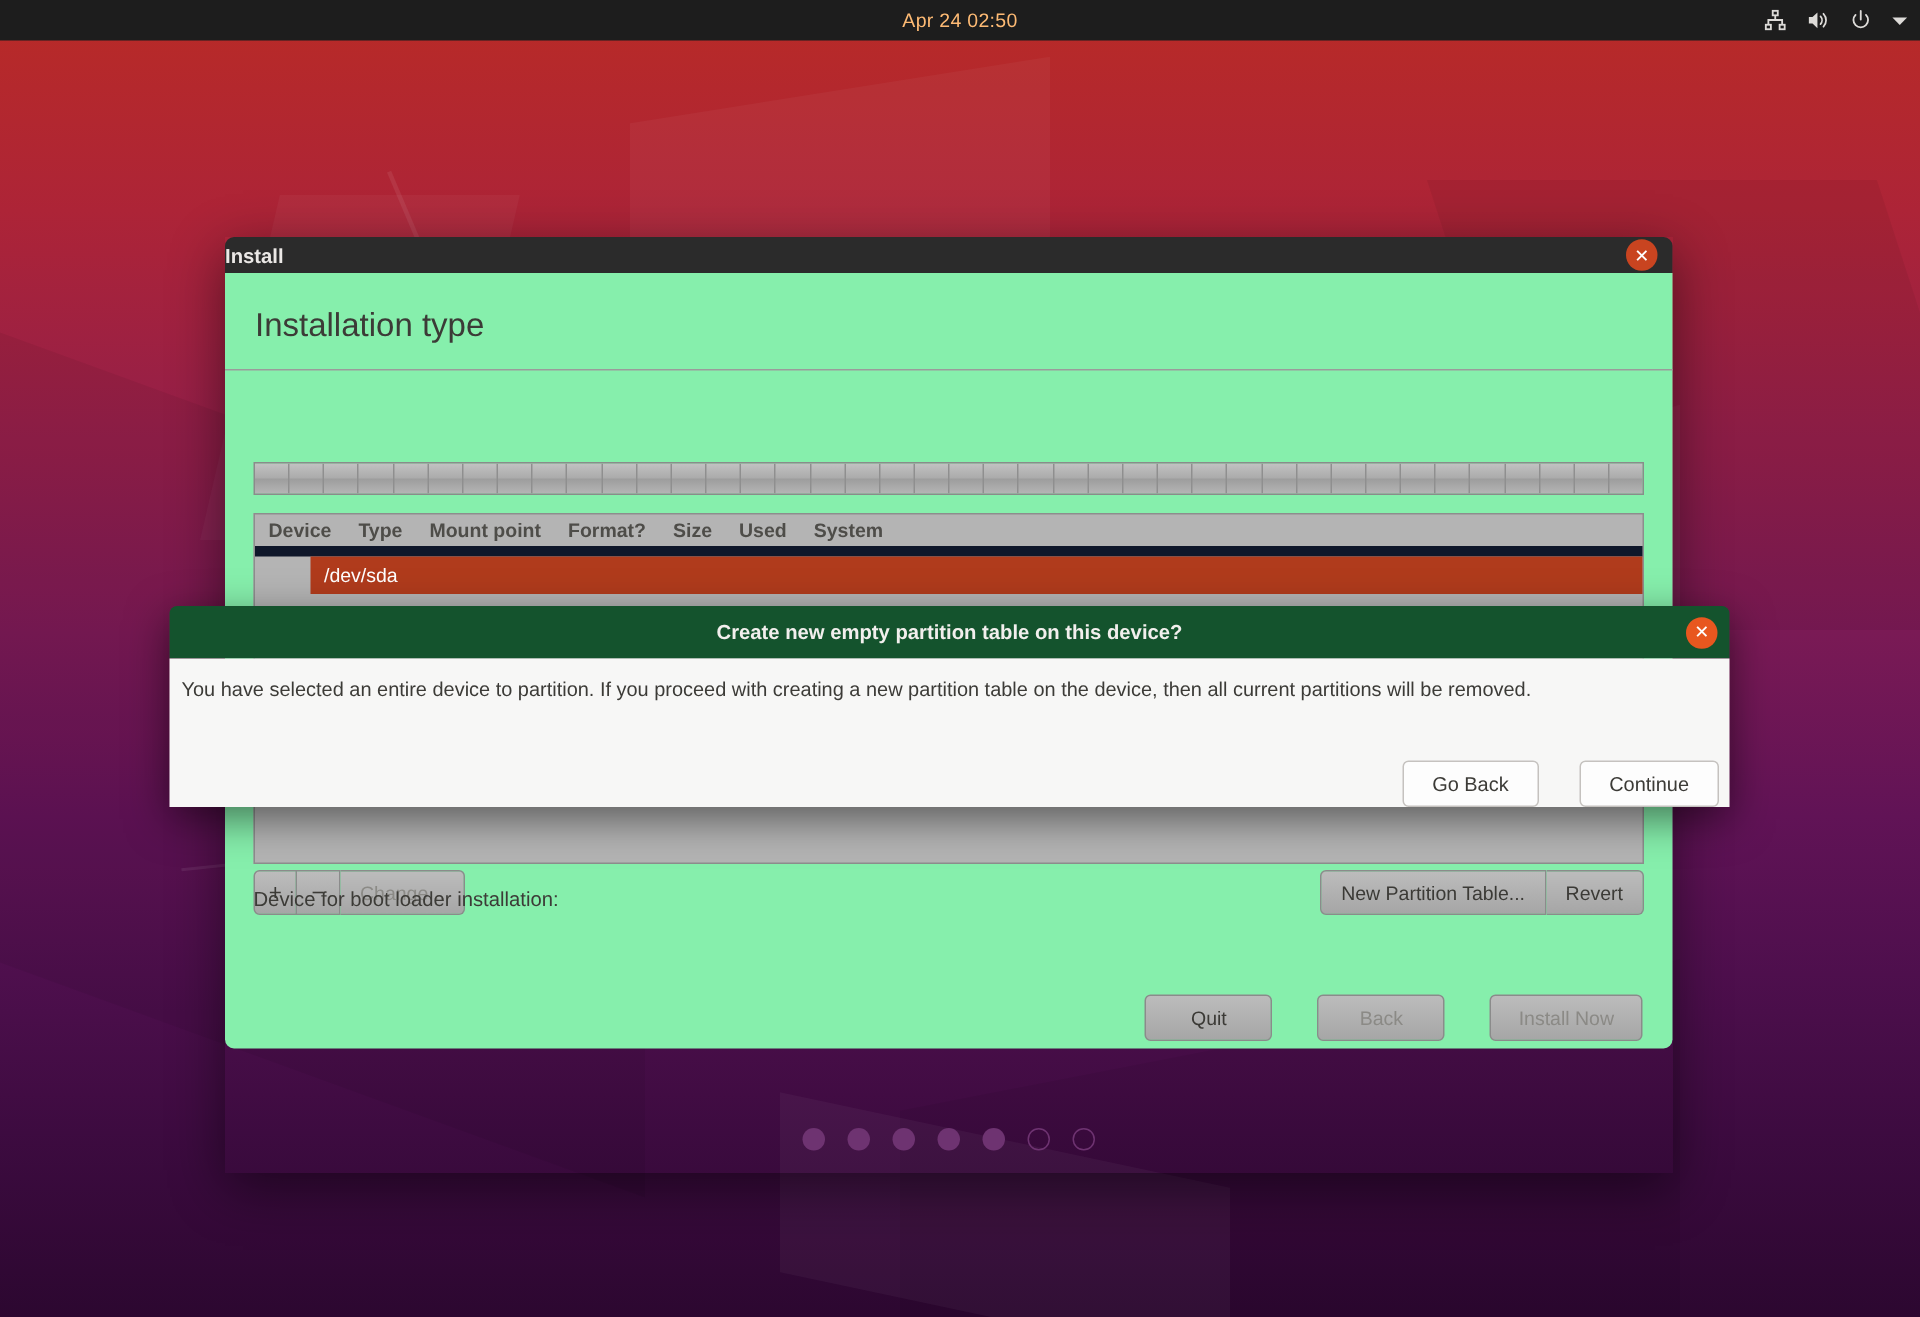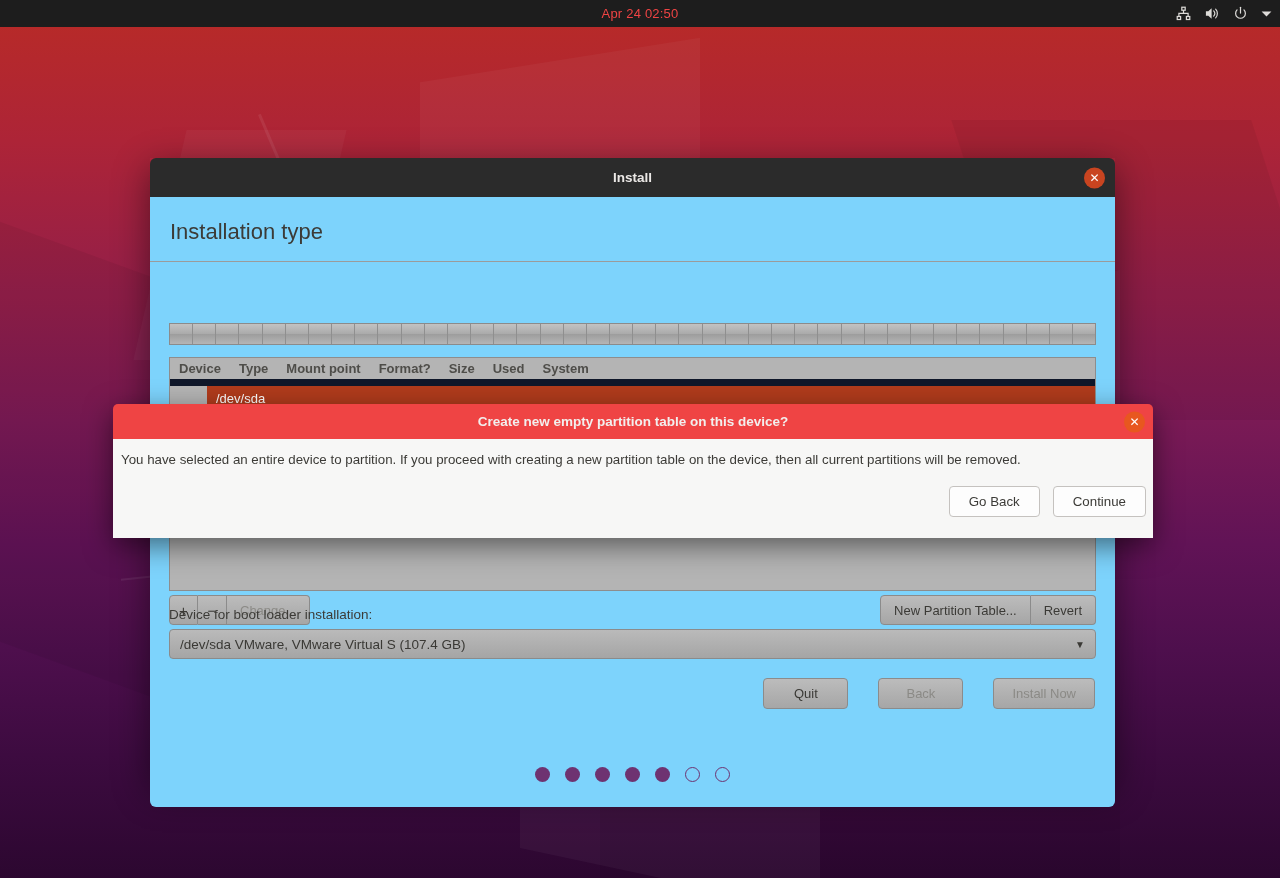--- a/index.html
+++ b/index.html
@@ -22,53 +22,53 @@
       #2c0730 100%);
     overflow:hidden;
   }
   .facet { position:absolute; background:rgba(255,255,255,.040); }
   .facet.dark { background:rgba(0,0,0,.055); }
   .facet.line { background:rgba(255,255,255,.075); }
 
   
   #topbar {
     position:absolute; left:0; top:0; width:1280px; height:27px;
-    background:#1d1d1d; color:#ef4444;
+    background:#1d1d1d; color:#fdba74;
     display:flex; align-items:center; justify-content:center;
     font-size:13px; z-index:60;
   }
   #topbar-clock { letter-spacing:.2px; }
   #topbar-right {
     position:absolute; right:8px; top:0; height:27px;
     display:flex; align-items:center; gap:13px;
   }
   #topbar-right .ticon { display:flex; align-items:center; opacity:.95; }
 
   
   #install-window {
     position:absolute; left:150px; top:158px; width:965px; height:624px;
     box-shadow:0 10px 34px rgba(0,0,0,.48);
     z-index:20;
   }
   #titlebar {
-    height:39px; background:#2b2b2b;
+    height:24px; background:#2b2b2b;
     border-radius:6px 6px 0 0;
-    display:flex; align-items:center; justify-content:center;
+    display:flex; align-items:center; 
     position:relative;
   }
   #titlebar-title { color:#ebe8e6; font-size:13.5px; font-weight:bold; }
   .winclose {
     position:absolute; right:10px; top:50%; transform:translateY(-50%);
     width:21px; height:21px; border-radius:50%;
     background:#c94420;
     display:flex; align-items:center; justify-content:center;
     color:#fff; font-size:12px; line-height:1; cursor:pointer;
   }
   #window-body {
-    height:610px; background:#7dd3fc;
+    height:517px; background:#86efac;
     border-radius:0 0 6px 6px; position:relative;
   }
 
   #page-head { padding:22px 20px 0 20px; }
   #page-title { font-size:22px; color:#3c3b37; font-weight:400; }
   #head-sep {
     position:absolute; left:0; right:0; top:64px; height:1px;
     background:#9b9b9b;
   }
 
@@ -148,37 +148,37 @@
   .dot.on  { background:#6e3371; }
   .dot.off { border:1.6px solid #6e3371; background:transparent; }
 
   
   #modal {
     position:absolute; left:113px; top:404px; width:1040px; height:134px;
     box-shadow:0 8px 28px rgba(0,0,0,.5);
     z-index:40; border-radius:5px 5px 0 0;
   }
   #modal-titlebar {
-    height:35px; background:#ef4444; border-radius:5px 5px 0 0;
+    height:35px; background:#14532d; border-radius:5px 5px 0 0;
     display:flex; align-items:center; justify-content:center; position:relative;
   }
   #modal-title { color:#f2efed; font-size:13.5px; font-weight:bold; }
   #modal-close {
     position:absolute; right:8px; top:50%; transform:translateY(-50%);
     width:21px; height:21px; border-radius:50%; background:#e8571f;
     display:flex; align-items:center; justify-content:center;
     color:#fff; font-size:12px; cursor:pointer;
   }
   #modal-body {
     height:99px; background:#f7f7f6; padding:12px 8px 0 8px; position:relative;
   }
   .modal-p { font-size:13.3px; color:#3c3b37; line-height:1.42; }
   #modal-p1 { margin-bottom:14px; }
   #modal-buttons {
-    position:absolute; right:7px; bottom:21px; display:flex; gap:13px;
+    position:absolute; right:7px; bottom:0; display:flex; gap:27px;
   }
   .wbtn {
     background:#fdfdfd; border:1px solid #c5c2bf; border-radius:4px;
     font-size:13.3px; color:#3c3b37; height:31px; padding:0 19px;
     cursor:pointer; display:flex; align-items:center; justify-content:center;
   }
 </style>
 </head>
 <body>
 
@@ -306,24 +306,20 @@
       <button class="gbtn sq grp-l">+</button>
       <button class="gbtn sq grp-m">−</button>
       <button class="gbtn grp-r disabled">Change...</button>
       <div id="parttools-right">
         <button class="gbtn grp-l">New Partition Table...</button>
         <button class="gbtn grp-r">Revert</button>
       </div>
     </div>
 
     <div id="bootloader-label">Device for boot loader installation:</div>
-    <div id="bootloader-select">
-      <span>/dev/sda VMware, VMware Virtual S (107.4 GB)</span>
-      <span class="arrow">▼</span>
-    </div>
 
     <div id="bottom-actions">
       <button class="gbtn">Quit</button>
       <button class="gbtn disabled">Back</button>
       <button class="gbtn disabled">Install Now</button>
     </div>
 
     <div id="dots">
       <span class="dot on"></span>
       <span class="dot on"></span>

